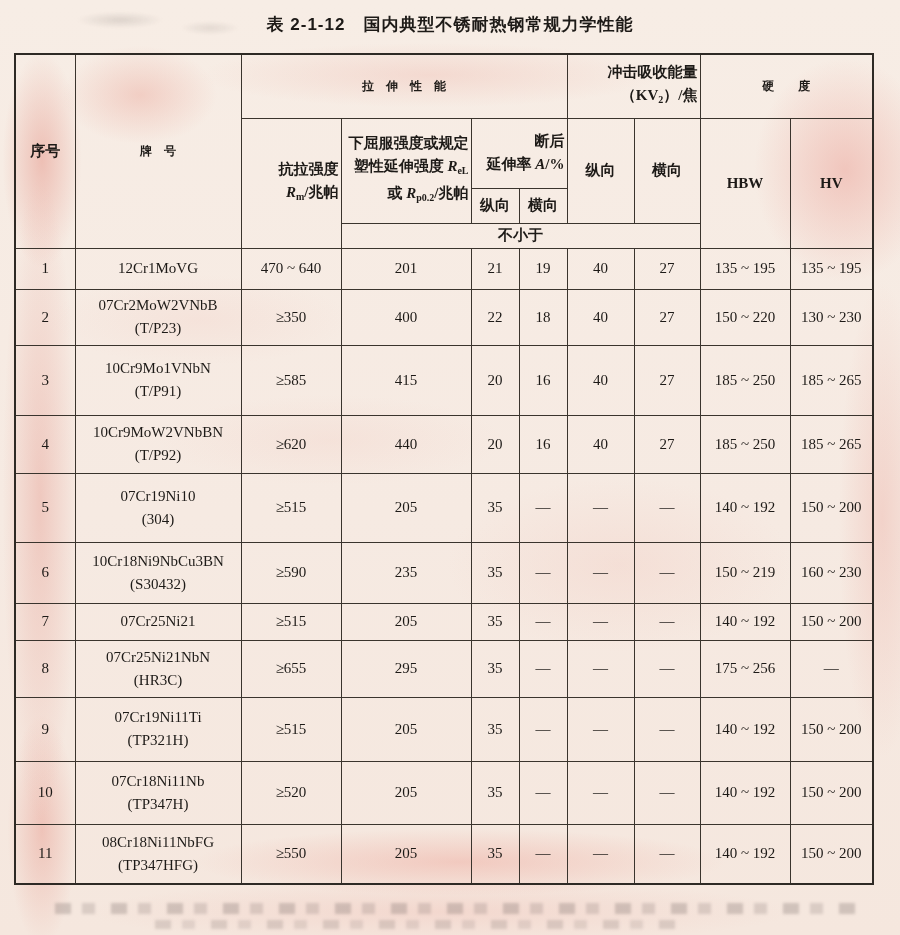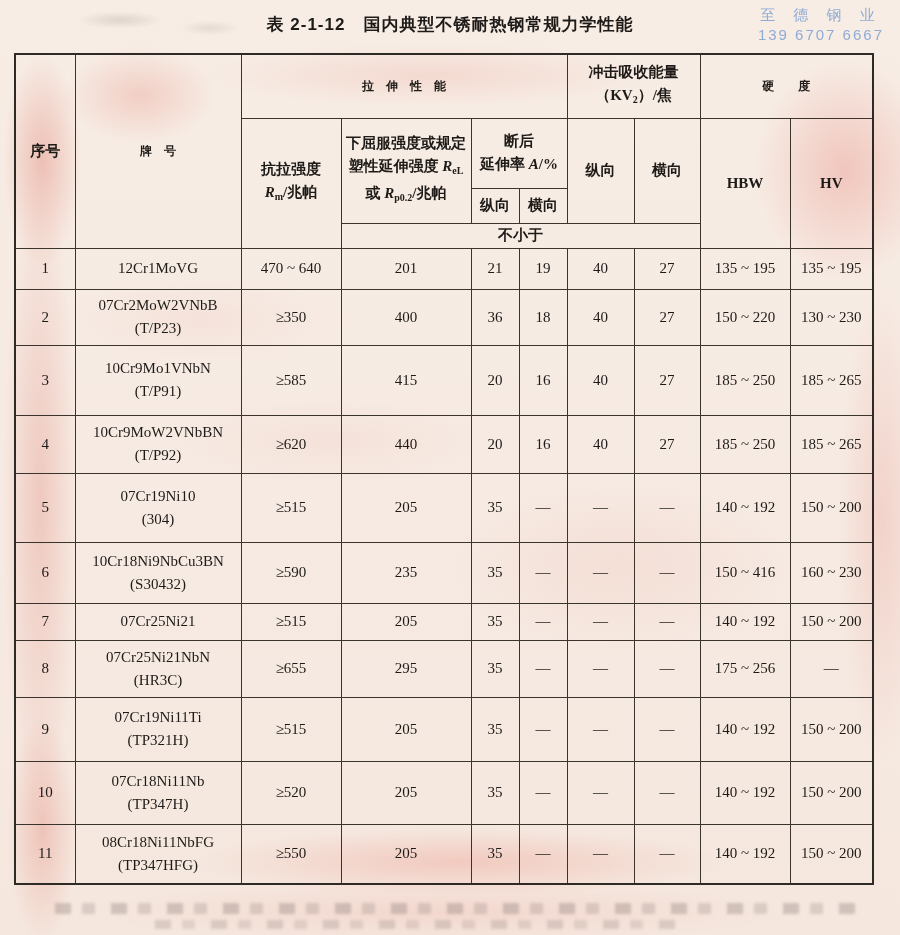--- a/index.html
+++ b/index.html
@@ -60,21 +60,21 @@
   .props th, .props td {
     border: 1.6px solid #3a342d;
     text-align: center; vertical-align: middle;
     padding: 1px 2px;
     background: transparent;
     font-weight: 400;
   }
   .props th { font-weight: 700; }
   .hA { height: 64px; } .hB { height: 70px; } .hC { height: 35px; } .hD { height: 25px; }
   .hgroup { font-size: 12px; }
-  .lt { font-size: 15px; line-height: 23px; }
+  .lt { font-size: 15px; line-height: 23px; text-align: right; }
   .sym { font-style: italic; }
   .sub { font-size: 10px; vertical-align: -3px; font-style: normal; }
   .r1 { height: 41px; } .r2 { height: 56px; } .r3 { height: 70px; }
   .r4 { height: 58px; } .r5 { height: 69px; } .r6 { height: 61px; }
   .r7 { height: 37px; } .r8 { height: 57px; } .r9 { height: 64px; }
   .r10 { height: 63px; margin-top: 28px; } .r11 { height: 60px; border-radius: 21px; }
   td.grade .gl { display: block; line-height: 23px; }
   .ghost {
     position: absolute; z-index: 1; pointer-events: none; filter: blur(1.6px);
     background: repeating-linear-gradient(90deg,
@@ -86,24 +86,20 @@
 </style>
 </head>
 <body>
 
 <div class="page">
   <div class="stains"></div>
   <div class="smudge"></div>
 
   <div class="title">表 2-1-12　国内典型不锈耐热钢常规力学性能</div>
 
-  <div class="watermark">
-    <div class="wl1">至 德 钢 业</div>
-    <div class="wl2">139 6707 6667</div>
-  </div>
 
   <table class="props">
     <colgroup>
       <col style="width:60px">
         <col style="width:166px">
         <col style="width:100px">
       <col style="width:130px">
         <col style="width:48px">
         <col style="width:48px">
       <col style="width:67px">
@@ -166,21 +162,21 @@
         <td>135 ~ 195</td>
       </tr>
       <tr class="r2">
         <td class="seq">2</td>
         <td class="grade">
             <span class="gl">07Cr2MoW2VNbB</span>
             <span class="gl">(T/P23)</span>
           </td>
         <td>≥350</td>
         <td>400</td>
-        <td>36</td>
+        <td>22</td>
         <td>18</td>
         <td>40</td>
         <td>27</td>
         <td>150 ~ 220</td>
         <td>130 ~ 230</td>
       </tr>
       <tr class="r3">
         <td class="seq">3</td>
         <td class="grade">
             <span class="gl">10Cr9Mo1VNbN</span>
@@ -230,21 +226,21 @@
         <td class="grade">
             <span class="gl">10Cr18Ni9NbCu3BN</span>
             <span class="gl">(S30432)</span>
           </td>
         <td>≥590</td>
         <td>235</td>
         <td>35</td>
         <td>—</td>
         <td>—</td>
         <td>—</td>
-        <td>150 ~ 416</td>
+        <td>150 ~ 219</td>
         <td>160 ~ 230</td>
       </tr>
       <tr class="r7">
         <td class="seq">7</td>
         <td class="grade">
             <span class="gl">07Cr25Ni21</span>
             <span class="gl"></span>
           </td>
         <td>≥515</td>
         <td>205</td>

